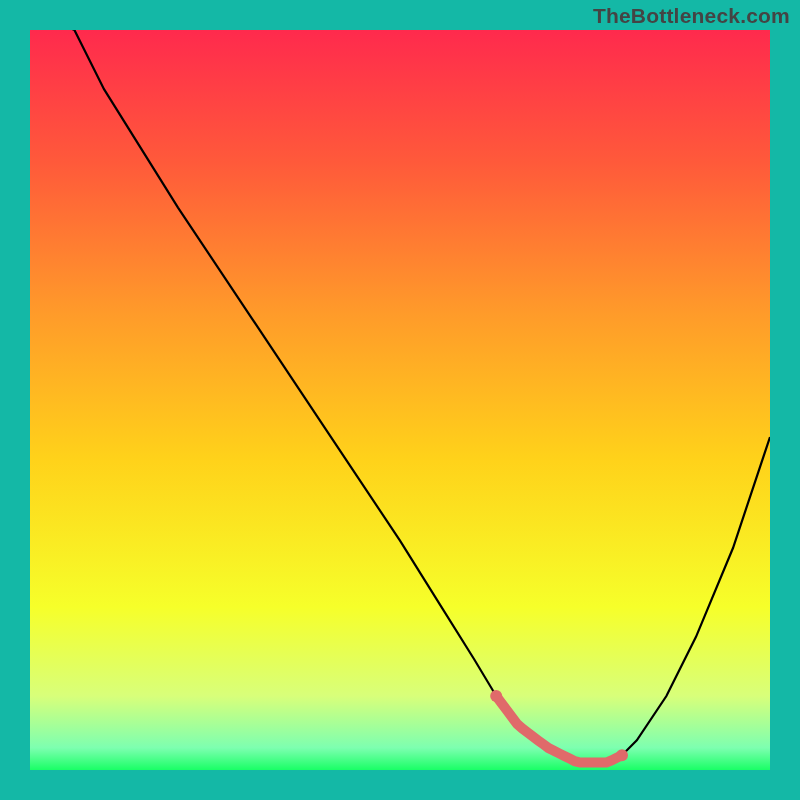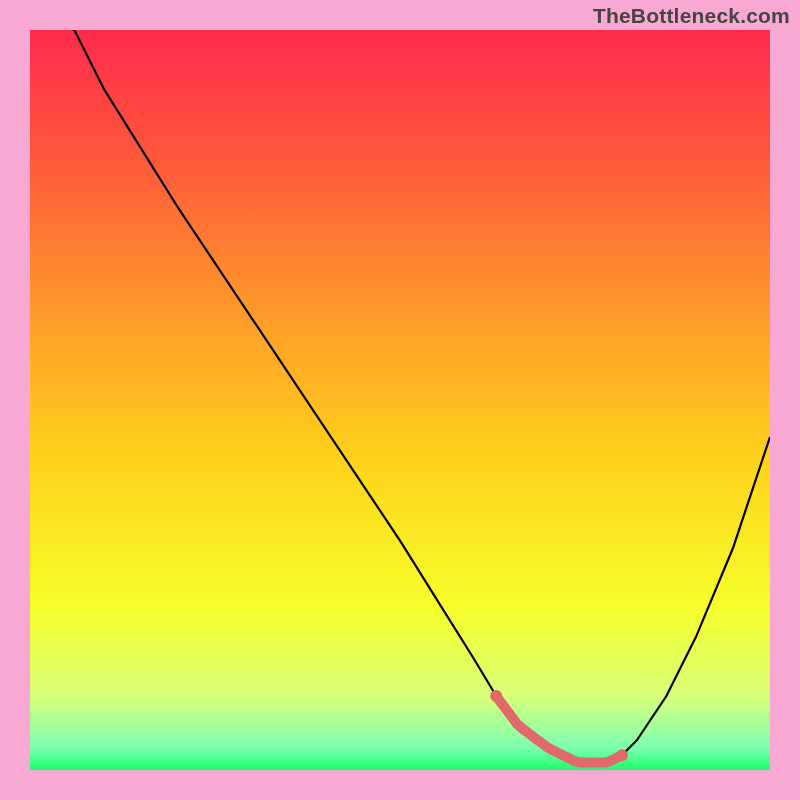--- a/index.html
+++ b/index.html
@@ -1,17 +1,17 @@
 <!DOCTYPE html>
 <html><head>
 <meta charset="utf-8">
 <style>
   * { margin: 0; padding: 0; box-sizing: border-box; }
   html, body { width: 800px; height: 800px; background: #000; overflow: hidden; }
-  .container { position: relative; width: 800px; height: 800px; background: #f9a8d4; }
+  .container { position: relative; width: 800px; height: 800px; background: #14b8a6; }
   .watermark {
     position: absolute;
     top: 4px;
     right: 10px;
     color: #444;
     font-family: Arial, Helvetica, sans-serif;
     font-size: 21px;
     font-weight: 600;
     letter-spacing: 0.2px;
     z-index: 10;

